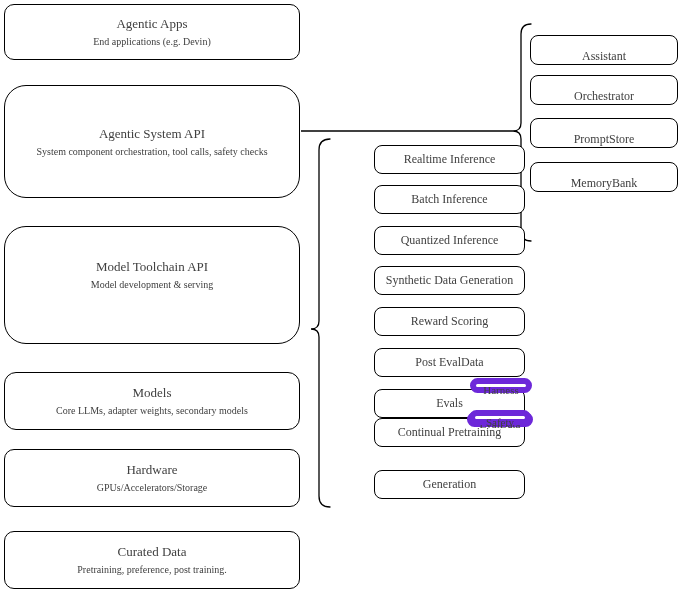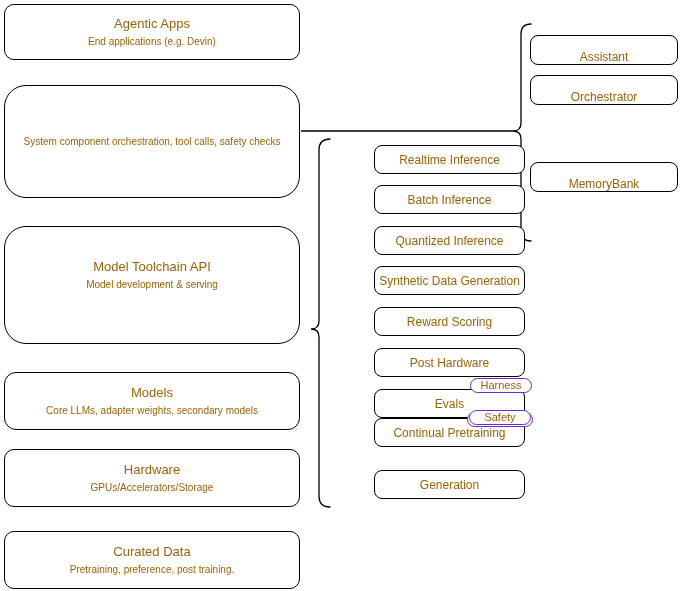--- a/index.html
+++ b/index.html
@@ -1,21 +1,21 @@
 <!DOCTYPE html>
 <html><head>
 <meta charset="utf-8">
 <style>
   html,body{margin:0;padding:0;background:#ffffff;}
   .canvas{
     position:relative;
     width:682px;height:591px;
     background:#ffffff;
-    font-family:Liberation Sans, sans-serif;
-    color:#a16207;
+    font-family:Liberation Serif, serif;
+    color:#404040;
     overflow:hidden;
   }
   .lbox{
     position:absolute;
     left:4px;width:296px;
     border:1px solid #000;
     background:#fff;
     box-sizing:border-box;
     display:flex;flex-direction:column;
     align-items:center;justify-content:center;
@@ -39,21 +39,21 @@
     left:530px;width:148px;height:30px;
     border:1px solid #000;border-radius:8px;
     background:#fff;
     box-sizing:border-box;
     display:flex;align-items:flex-end;justify-content:center;
     font-size:12px;
   }
   .pill{
     position:absolute;
     height:15px;
-    border:1px solid #6d28d9;border-radius:8px;
+    border:6px solid #6d28d9;border-radius:8px;
     background:#fff;
     box-sizing:border-box;
     font-size:11px;line-height:13px;
     text-align:center;
     z-index:5;
   }
   .overlay{position:absolute;left:0;top:0;z-index:0;}
 </style>
 </head>
 <body>
@@ -65,20 +65,21 @@
     <path d="M330 139 Q319 139 319 150 L319 321 Q319 329 311 329 Q319 329 319 337 L319 496 Q319 507 330 507" stroke="#000" stroke-width="1.3" fill="none" stroke-linecap="round"></path>
     <path d="M531 24 Q521 24 521 34 L521 123 Q521 131 513 131 Q521 131 521 139 L521 231 Q521 241 531 241" stroke="#000" stroke-width="1.3" fill="none" stroke-linecap="round"></path>
   </svg>
 
   <div class="lbox" style="top:4px;height:56px;border-radius:10px">
     <div class="ltitle">Agentic Apps</div>
     <div class="lsub">End applications (e.g. Devin)</div>
   </div>
 
   <div class="lbox" style="top:85px;height:113px;border-radius:22px">
+    <div class="ltitle">Agentic System API</div>
     <div class="lsub">System component orchestration, tool calls, safety checks</div>
   </div>
 
   <div class="lbox" style="top:226px;height:118px;border-radius:22px;padding-bottom:20px">
     <div class="ltitle">Model Toolchain API</div>
     <div class="lsub">Model development &amp; serving</div>
   </div>
 
   <div class="lbox" style="top:372px;height:58px;border-radius:12px">
     <div class="ltitle">Models</div>
@@ -104,21 +105,21 @@
   <div class="mbox" style="top:226px">
     <span>Quantized Inference</span>
   </div>
   <div class="mbox" style="top:266px">
     <span>Synthetic Data Generation</span>
   </div>
   <div class="mbox" style="top:307px">
     <span>Reward Scoring</span>
   </div>
   <div class="mbox" style="top:348px">
-    <span>Post Hardware</span>
+    <span>Post EvalData</span>
   </div>
   <div class="mbox" style="top:389px">
     <span>Evals</span>
   </div>
   <div class="mbox" style="top:418px">
     <span>Continual Pretraining</span>
   </div>
   <div class="mbox" style="top:470px">
     <span>Generation</span>
   </div>
@@ -126,17 +127,20 @@
   <div class="pill" style="left:470px;top:378px;width:62px">Harness</div>
   <div class="pill" style="left:467px;top:412px;width:66px">EvalData</div>
   <div class="pill" style="left:469px;top:410px;width:62px">Safety</div>
 
   <div class="rbox" style="top:35px">
     <span>Assistant</span>
   </div>
   <div class="rbox" style="top:75px">
     <span>Orchestrator</span>
   </div>
+  <div class="rbox" style="top:118px">
+    <span>PromptStore</span>
+  </div>
   <div class="rbox" style="top:162px">
     <span>MemoryBank</span>
   </div>
 
 </div>
 
 </body></html>

